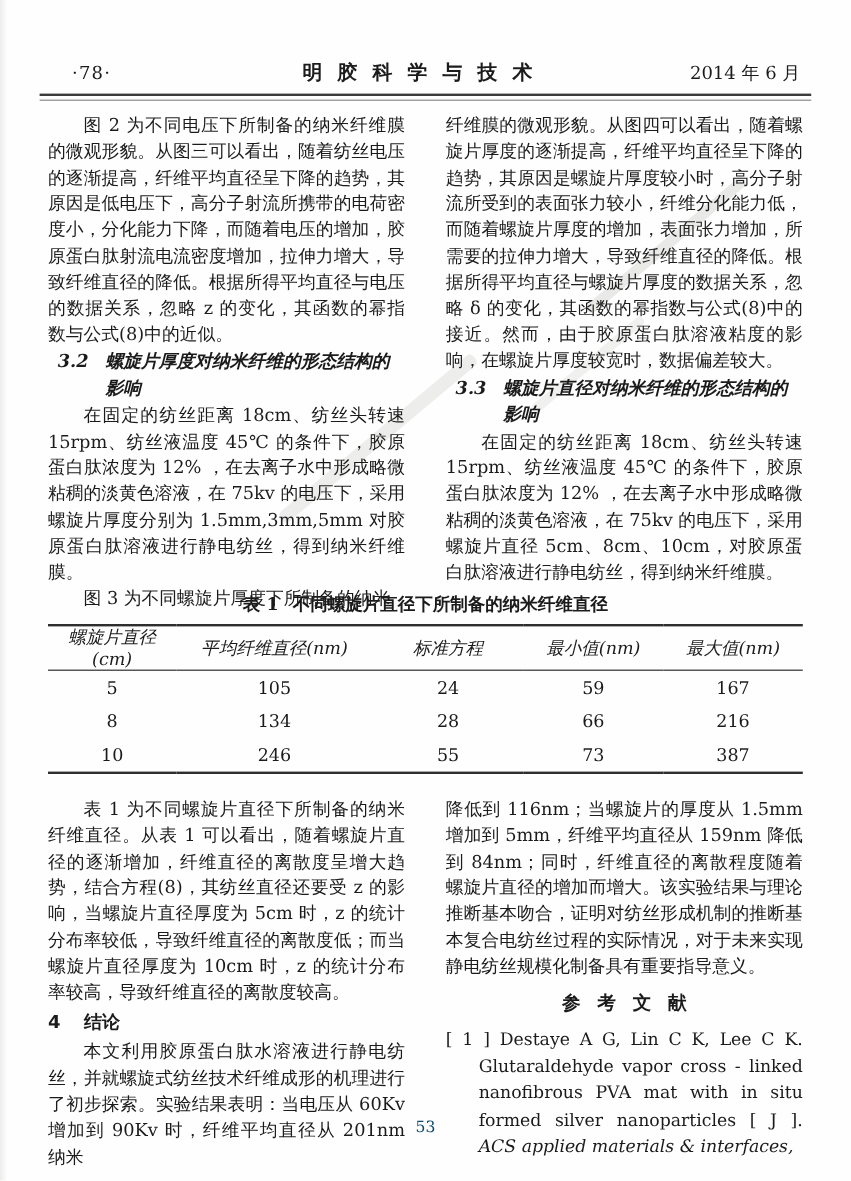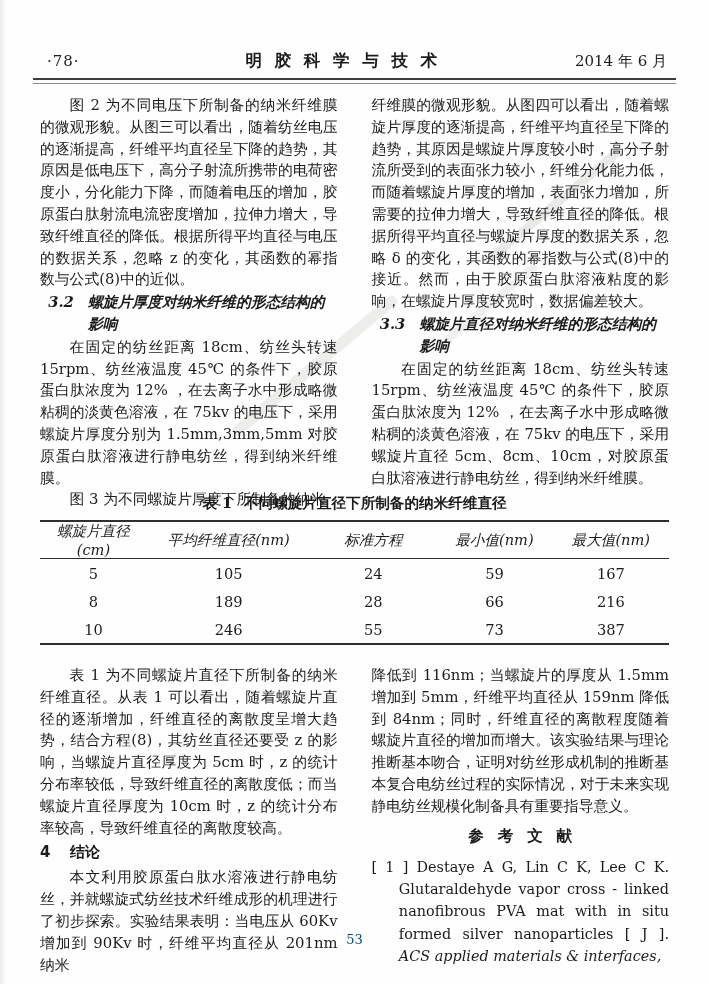--- a/index.html
+++ b/index.html
@@ -5,21 +5,21 @@
   html,body{margin:0;padding:0;background:#ffffff;}
   .page{
     position:relative;width:709px;height:984px;background:#fefefe;overflow:hidden;
     font-family:"DejaVu Serif","Liberation Serif",serif;color:#1b1b1b;
   }
   .page::before{ 
     content:"";position:absolute;left:0;top:0;bottom:0;width:6px;
     background:linear-gradient(to right,#ececea,#fefefe);pointer-events:none;
   }
   
-  .hdr{position:absolute;top:50px;left:39px;right:42px;display:flex;
+  .hdr{position:absolute;top:50px;left:52px;right:42px;display:flex;
        justify-content:space-between;align-items:baseline;}
   .hdr .pagemark{font-size:15px;letter-spacing:1px;padding-left:8px;}
   .hdr .jtitle{font-size:16.5px;font-weight:bold;word-spacing:0.42em;padding-left:28px;}
   .hdr .jdate{font-size:15px;}
   .hdr-rule{position:absolute;top:78px;left:33px;right:33px;height:3px;
             border-top:2.5px solid #3c3c3c;border-bottom:1.7px solid #8a8a8a;}
   
   .cols{position:absolute;left:40px;width:629px;display:flex;gap:34px;}
   .cols-top{top:94px;}
   .cols-bottom{top:664px;}
@@ -121,21 +121,21 @@
       <tbody>
         <tr>
           <td>5</td>
           <td>105</td>
           <td>24</td>
           <td>59</td>
           <td>167</td>
         </tr>
         <tr>
           <td>8</td>
-          <td>189</td>
+          <td>134</td>
           <td>28</td>
           <td>66</td>
           <td>216</td>
         </tr>
         <tr>
           <td>10</td>
           <td>246</td>
           <td>55</td>
           <td>73</td>
           <td>387</td>

